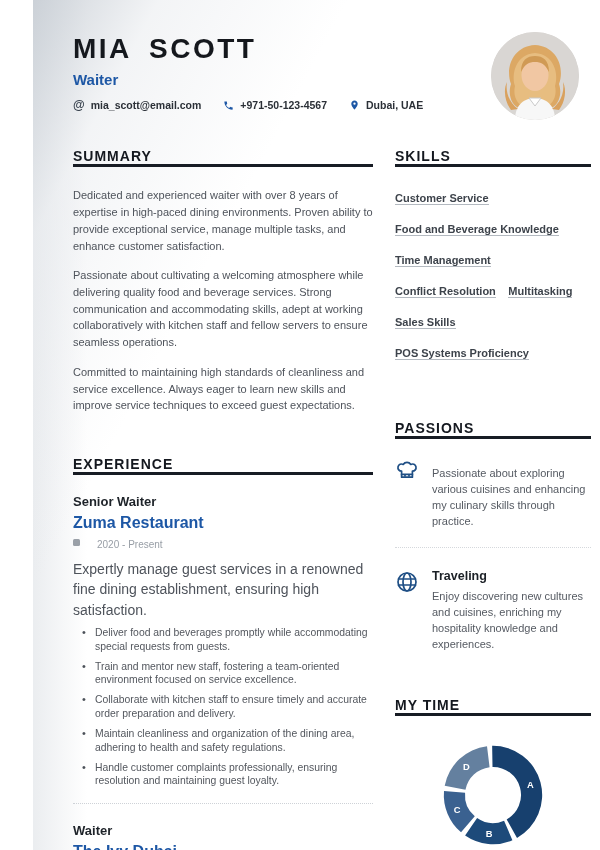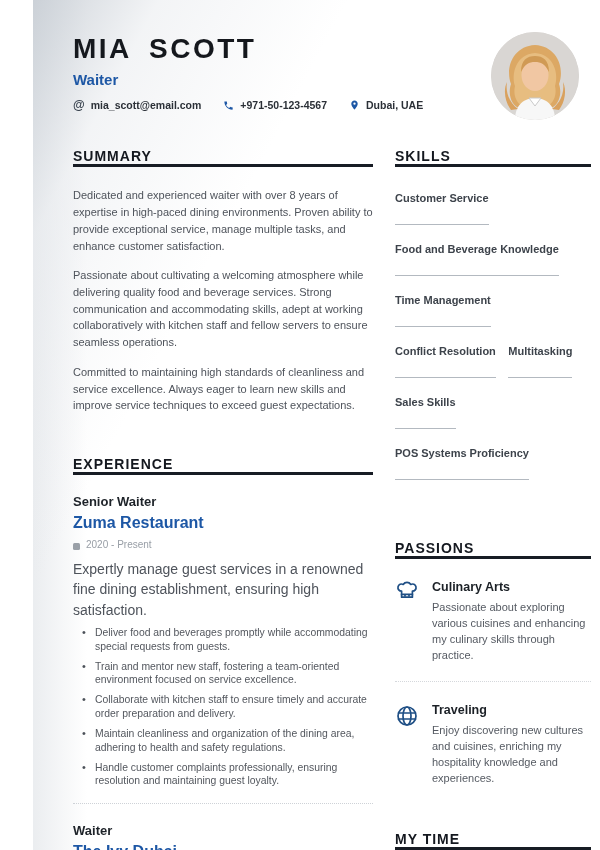--- a/index.html
+++ b/index.html
@@ -50,39 +50,39 @@
 
   
   .summary-body { margin-top:20px; }
   .summary-body p { font-size:11px; line-height:1.52; color:#4e535b; margin-bottom:13px; }
 
   
   .experience-section { margin-top:42px; }
   .job { margin-top:19px; }
   .job-name { font-size:13px; font-weight:bold; color:#1e2329; }
   .job-company { font-size:16px; font-weight:bold; color:#1d57a5; margin-top:5px; }
-  .job-dates { display:flex; align-items:flex-end; gap:6px; margin-top:7px; font-size:10px; color:#989ea6; }
+  .job-dates { display:flex; align-items:flex-start; gap:17px; margin-top:7px; font-size:10px; color:#989ea6; }
   .date-square { width:7px; height:7px; background:#9aa0a8; border-radius:1.5px; display:inline-block; }
   .job-desc { font-size:14px; line-height:1.45; color:#4e535b; margin-top:9px; }
   .job-bullets { margin-top:5px; padding-left:9px; list-style:none; }
   .job-bullets li {
     position:relative; padding-left:13px;
     font-size:10.4px; line-height:1.33; color:#53575e; margin-top:6px;
   }
   .job-bullets li::before {
     content:"•"; position:absolute; left:0; top:-1px; color:#4b5058; font-size:11px;
   }
   .job-divider { border:none; border-top:1px dotted #ced2d7; margin:15px 0 1px 0; }
 
   
   .skills-list { margin-top:21px; }
   .skill {
     display:inline-block; white-space:nowrap;
     font-size:11px; font-weight:bold; color:#3d434b;
-    padding-bottom:20px; margin:0 8px 14px 0;
+    padding-bottom:0; margin:0 8px 14px 0;
     border-bottom:1px solid #b3b9c0;
   }
 
   
   .passions-section { margin-top:46px; }
   .passion { display:flex; gap:13px; margin-top:21px; }
   .passion-icon { flex:0 0 24px; padding-top:1px; }
   .passion-title { font-size:12.5px; font-weight:bold; color:#1b2026; }
   .passion-text { font-size:11px; line-height:1.45; color:#555a62; margin-top:6px; }
   .passion-divider { border:none; border-top:1px dotted #d5d8dc; margin:17px 0 0 0; }
@@ -210,21 +210,20 @@
 
         <div class="passion">
           <div class="passion-icon">
             <svg width="24" height="24" viewBox="0 0 24 24" fill="none" stroke="#1f4f85" stroke-width="1.7" stroke-linecap="round" stroke-linejoin="round">
               <path d="M6.6 10.2 A3.6 3.6 0 1 1 8.2 3.4 A4.6 4.6 0 0 1 15.8 3.4 A3.6 3.6 0 1 1 17.4 10.2 L17.4 16.2 L6.6 16.2 Z"></path>
               <path d="M6.6 13.4 L17.4 13.4"></path>
               <path d="M10 15 L10 14.2 M14 15 L14 14.2"></path>
             </svg>
           </div>
           <div>
-            <div class="passion-title">Culinary Arts</div>
             <div class="passion-text">Passionate about exploring various cuisines and enhancing my culinary skills through practice.</div>
           </div>
         </div>
 
         <hr class="passion-divider">
 
         <div class="passion">
           <div class="passion-icon">
             <svg width="24" height="24" viewBox="0 0 24 24" fill="none" stroke="#1f4f85" stroke-width="1.7" stroke-linecap="round">
               <circle cx="12" cy="12" r="9"></circle>

